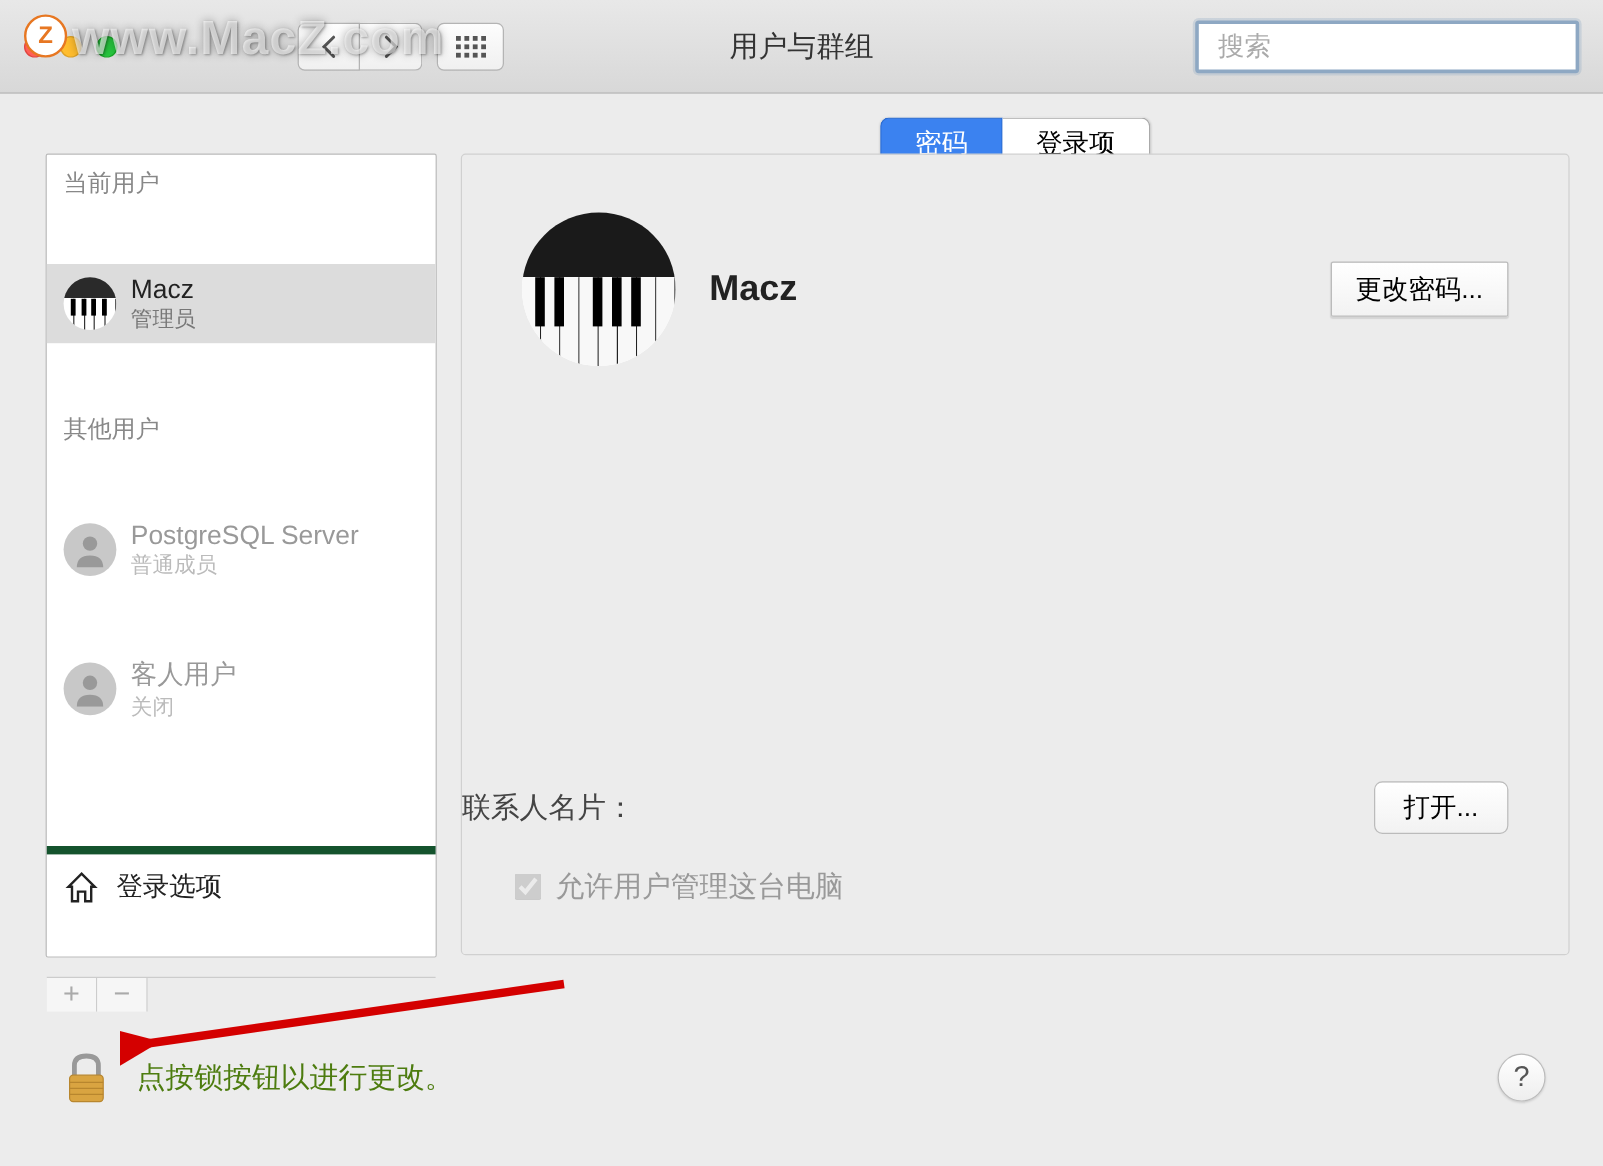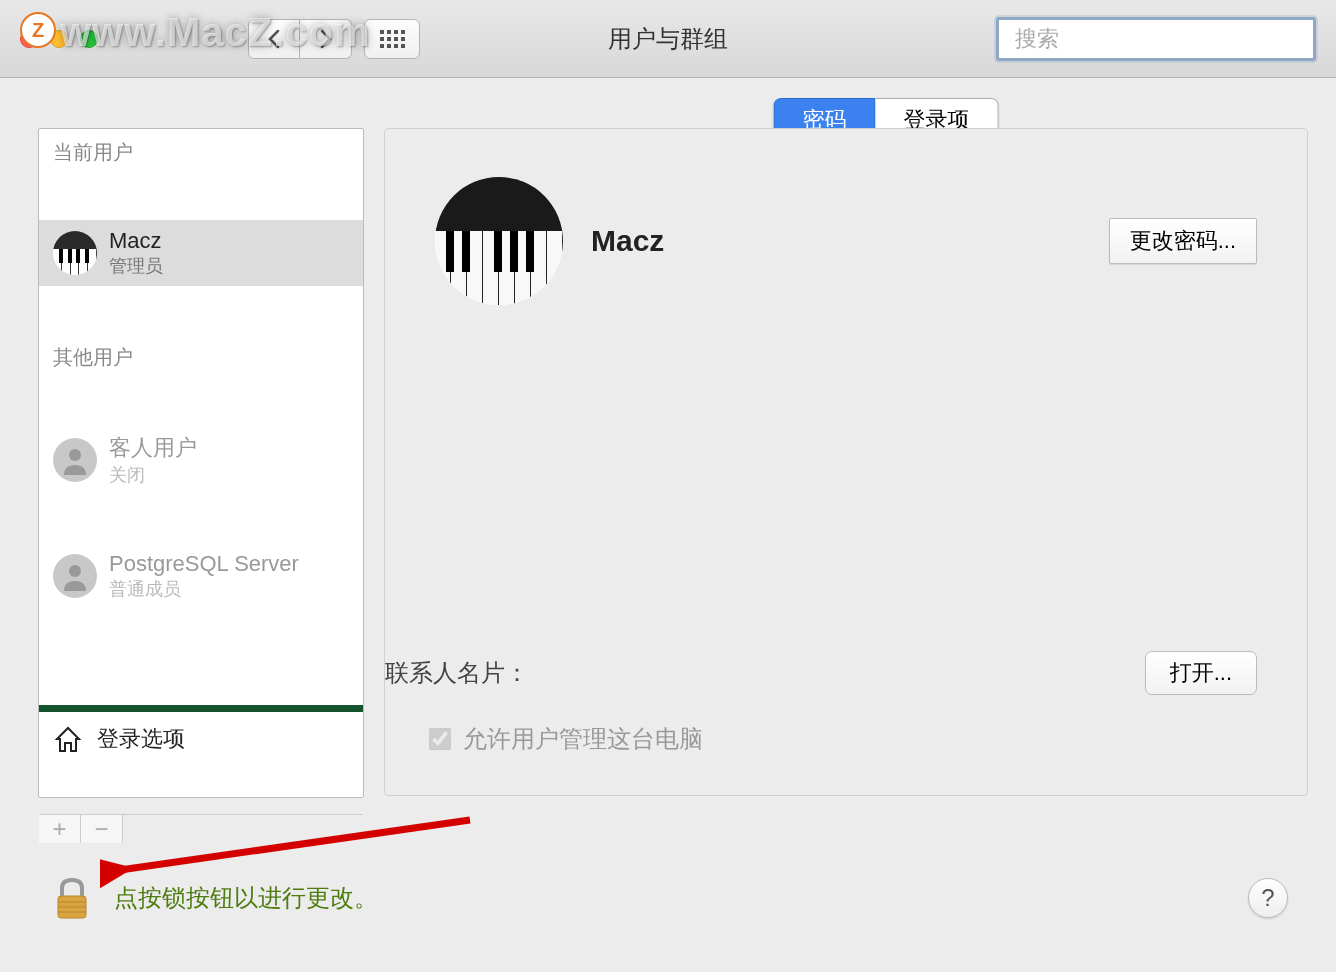--- a/index.html
+++ b/index.html
@@ -255,21 +255,20 @@
     }
     .tabs {
       position: absolute;
       top: -30px;
       left: 50%;
       transform: translateX(-50%);
       display: flex;
       border-radius: 7px;
       overflow: hidden;
       box-shadow: 0 1px 2px rgba(0,0,0,0.2);
-      margin-left: 40px;
     }
     .tab {
       padding: 6px 28px;
       font-size: 22px;
       border: 1px solid #aaa;
       background: #fff;
       cursor: pointer;
     }
     .tab.active {
       background: #3b82f0;
@@ -484,35 +483,35 @@
     <div class="section-header">其他用户</div>
 
     <div class="user-item">
       <div class="user-avatar silhouette-avatar">
         <svg width="30" height="30" viewBox="0 0 30 30">
             <circle cx="15" cy="10" r="6" fill="#999"></circle>
             <path d="M4 30 Q4 20 15 20 Q26 20 26 30 Z" fill="#999"></path>
           </svg>
       </div>
       <div class="user-info">
-        <div class="user-name dim">客人用户</div>
-        <div class="user-role dim">关闭</div>
+        <div class="user-name dim">PostgreSQL Server</div>
+        <div class="user-role dim">普通成员</div>
       </div>
     </div>
 
     <div class="user-item">
       <div class="user-avatar silhouette-avatar">
         <svg width="30" height="30" viewBox="0 0 30 30">
             <circle cx="15" cy="10" r="6" fill="#999"></circle>
             <path d="M4 30 Q4 20 15 20 Q26 20 26 30 Z" fill="#999"></path>
           </svg>
       </div>
       <div class="user-info">
-        <div class="user-name dim">PostgreSQL Server</div>
-        <div class="user-role dim">普通成员</div>
+        <div class="user-name dim">客人用户</div>
+        <div class="user-role dim">关闭</div>
       </div>
     </div>
 
     <div class="sidebar-spacer"></div>
 
     <div class="login-options">
       <svg class="home-icon" width="30" height="30" viewBox="0 0 30 30">
           <path d="M4 15 L15 4 L26 15 L23 15 L23 27 L18 27 L18 19 L12 19 L12 27 L7 27 L7 15 Z" fill="none" stroke="#222" stroke-width="2"></path>
         </svg>
       <span>登录选项</span>

